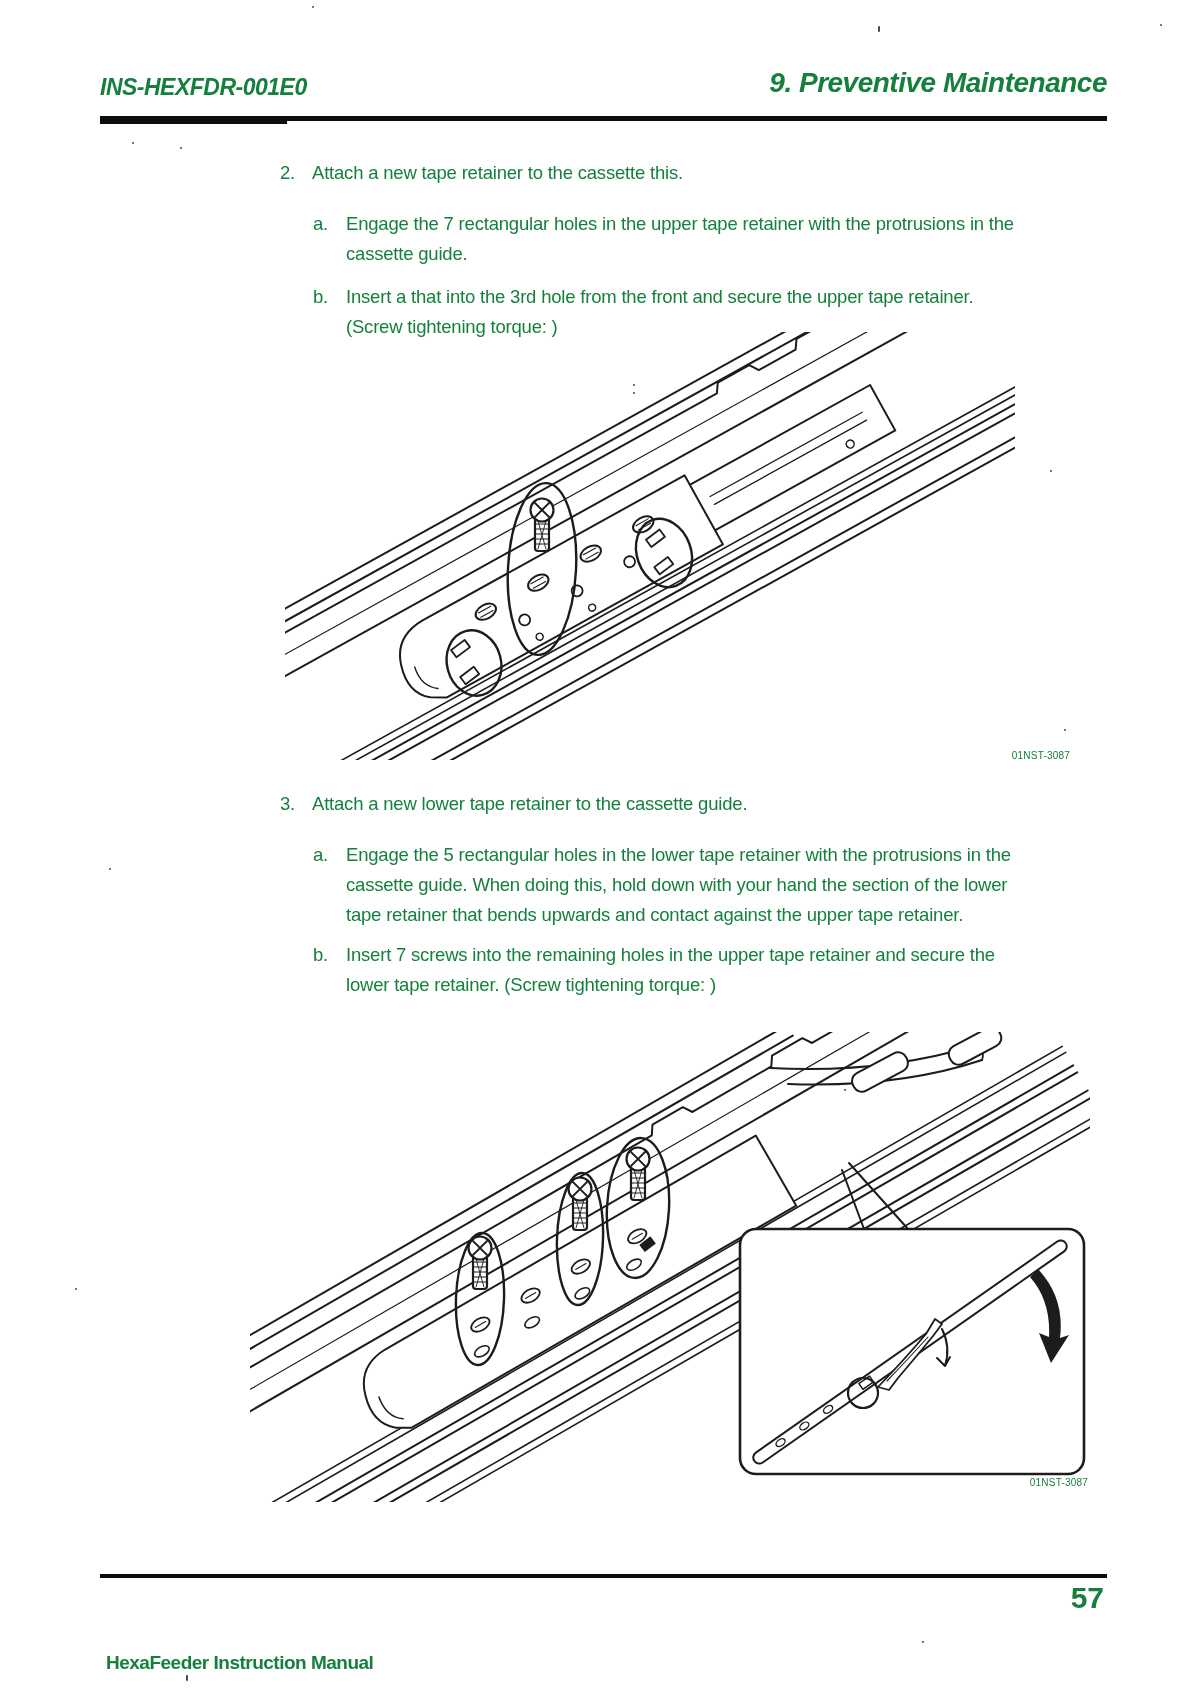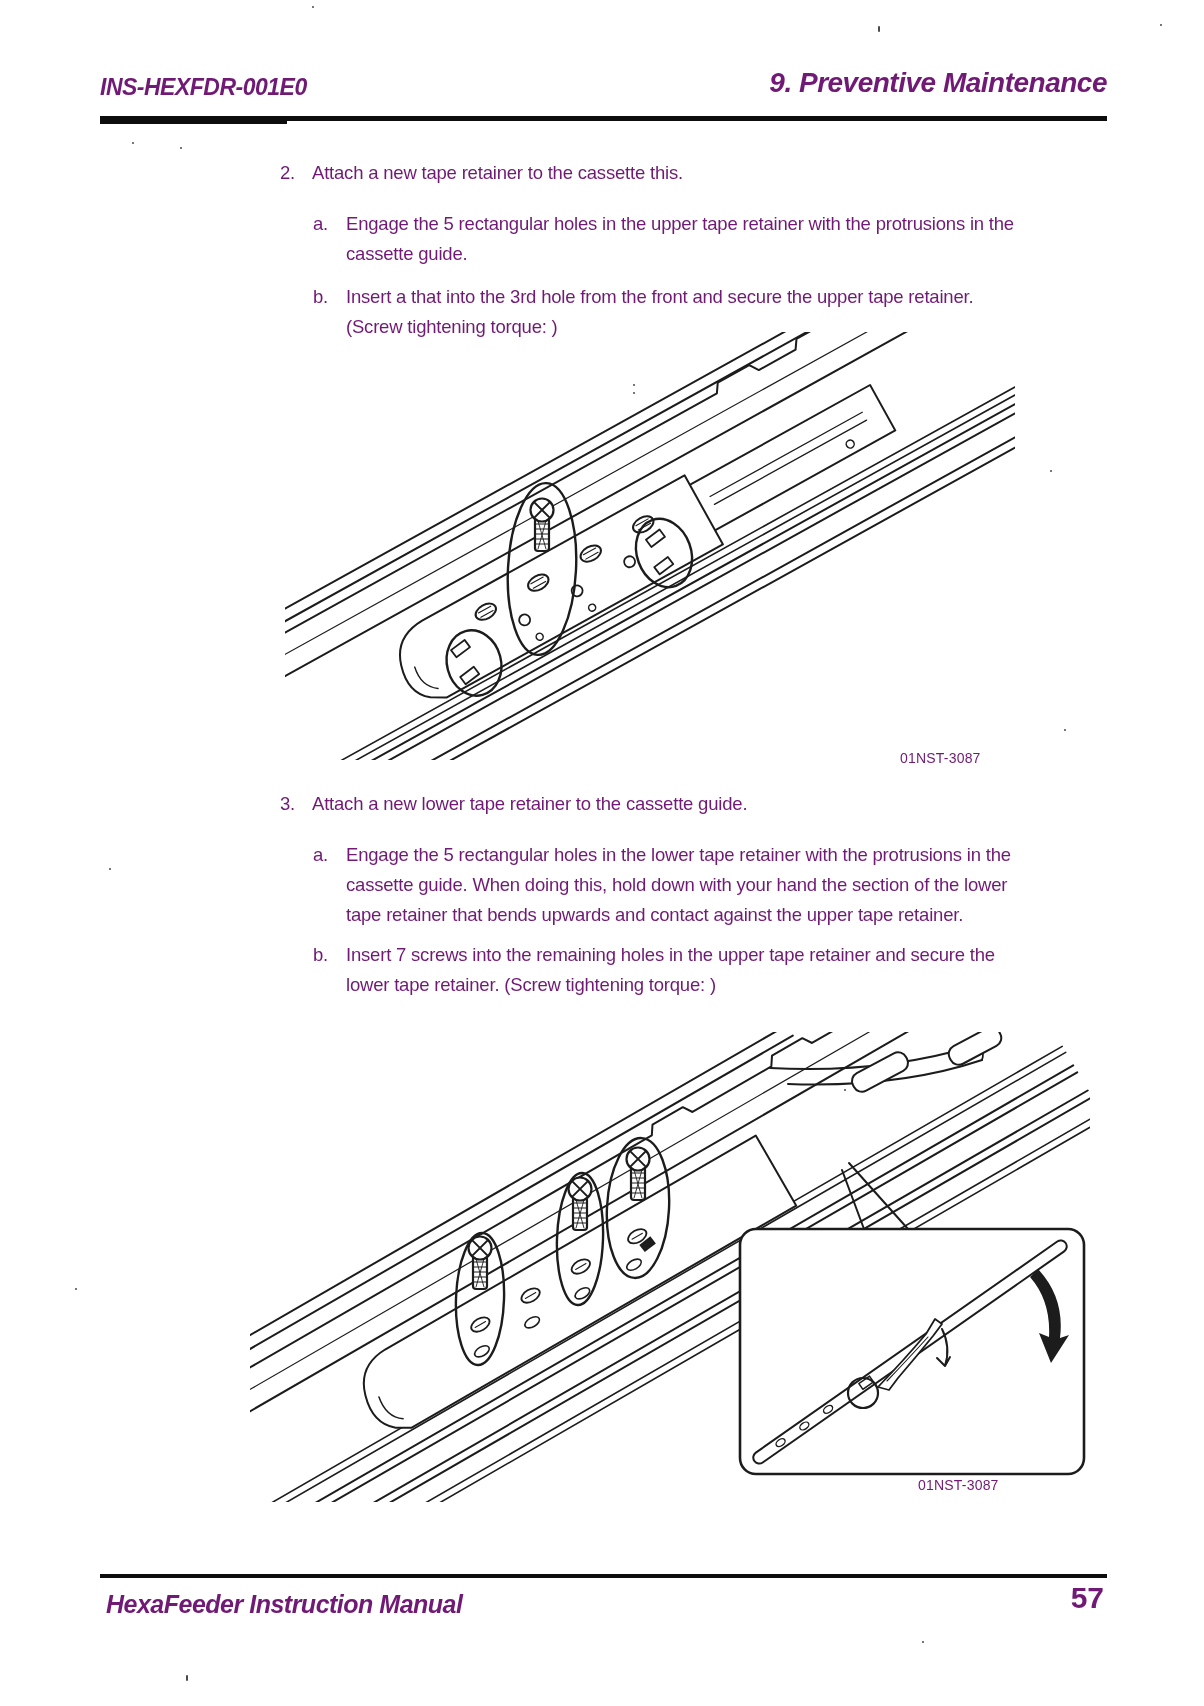--- a/index.html
+++ b/index.html
@@ -1,40 +1,40 @@
 <!DOCTYPE html>
 <html><head>
 <meta charset="utf-8">
 <style>
   html,body{margin:0;padding:0;background:#e8e8e8;}
   .page{
     position:relative;width:1204px;height:1706px;background:#ffffff;
-    font-family:"Liberation Sans",sans-serif;color:#701a75;overflow:hidden;
+    font-family:"Liberation Sans",sans-serif;color:#15803d;overflow:hidden;
   }
   
   .hdr-left{position:absolute;left:100px;top:74px;font-style:italic;font-weight:bold;
     font-size:23px;letter-spacing:-0.5px;}
   .hdr-right{position:absolute;right:97px;top:67px;font-style:italic;font-weight:bold;
     font-size:28px;letter-spacing:-0.5px;}
   .hdr-rule{position:absolute;left:100px;top:116px;width:1007px;height:5px;background:#0d0d0d;}
   .hdr-rule2{position:absolute;left:100px;top:121px;width:187px;height:3px;background:#0d0d0d;}
   .ftr-rule{position:absolute;left:100px;top:1574px;width:1007px;height:4px;background:#0d0d0d;}
-  .ftr-left{position:absolute;left:106px;top:1590px;font-style:italic;font-weight:bold;
-    font-size:25px;letter-spacing:-0.5px;}
+  .ftr-left{position:absolute;left:106px;top:1652px;font-weight:bold;
+    font-size:19px;letter-spacing:-0.5px;}
   .ftr-num{position:absolute;right:100px;top:1581px;font-weight:bold;
     font-size:30px;}
   
   .step,.sub{position:absolute;font-size:18.5px;line-height:30px;letter-spacing:-0.2px;}
   .num{position:absolute;left:0;top:0;}
   .txt{margin-left:32px;white-space:pre-wrap;}
   .sub .txt{margin-left:33px;}
   
   .fig{position:absolute;}
   .fig svg{display:block;}
-  .caption{position:absolute;font-size:14px;letter-spacing:0.2px;text-align:left;width:170px;}
+  .caption{position:absolute;font-size:10px;letter-spacing:0.2px;text-align:right;width:170px;}
   
   .speck{position:absolute;background:#4a4a4a;width:2px;height:2px;border-radius:1px;}
   .speck.tick{height:6px;width:2px;}
   svg .ink{stroke:#1c1c1c;fill:none;stroke-width:2;stroke-linecap:round;stroke-linejoin:round;}
 </style>
 </head>
 <body>
 
 <div class="page">
 
@@ -42,21 +42,21 @@
   <div class="hdr-right">9. Preventive Maintenance</div>
   <div class="hdr-rule"></div>
   <div class="hdr-rule2"></div>
 
   <div class="step" style="left:280px;top:158px;">
     <span class="num">2.</span>
     <div class="txt">Attach a new tape retainer to the cassette this.</div>
   </div>
   <div class="sub" style="left:313px;top:209px;">
     <span class="num">a.</span>
-    <div class="txt">Engage the 5 rectangular holes in the upper tape retainer with the protrusions in the
+    <div class="txt">Engage the 7 rectangular holes in the upper tape retainer with the protrusions in the
 cassette guide.</div>
   </div>
   <div class="sub" style="left:313px;top:282px;">
     <span class="num">b.</span>
     <div class="txt">Insert a that into the 3rd hole from the front and secure the upper tape retainer.
 (Screw tightening torque: )</div>
   </div>
 
   <div class="fig" style="left:285px;top:332px;">
     <svg width="730" height="428" viewBox="0 0 730 428">

